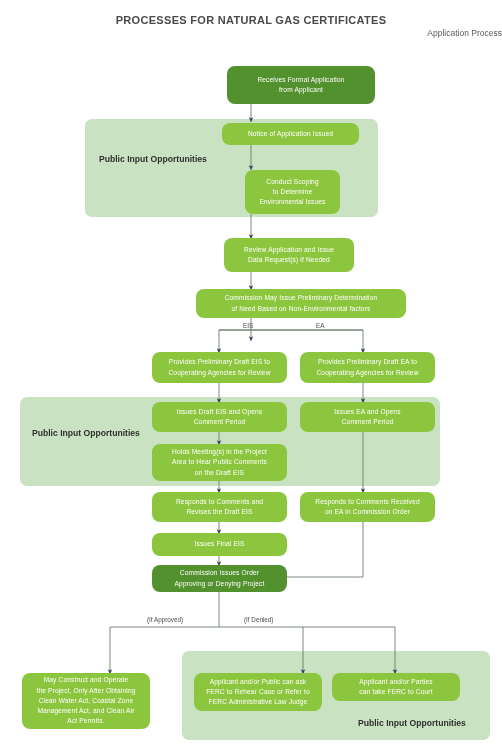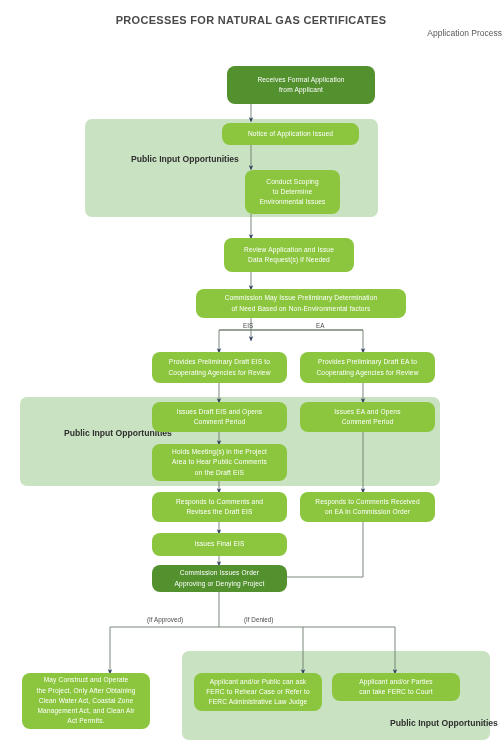--- a/index.html
+++ b/index.html
@@ -20,21 +20,20 @@
     font-size:8.5px;color:#5a5a5a;
   }
 
   
   .panel{
     position:absolute;background:#c9e2c1;border-radius:7px;
   }
   .panel-label{
     position:absolute;font-size:8.6px;font-weight:bold;color:#2f2f2f;
     white-space:nowrap;
-    margin-left:32px;
   }
 
   
   .box{
     position:absolute;box-sizing:border-box;border-radius:8px;
     display:flex;align-items:center;justify-content:center;text-align:center;
     color:#ffffff;font-size:6.6px;line-height:1.55;padding:2px 4px;
     letter-spacing:.15px;
   }
   .box.light{background:#8cc63f;}

